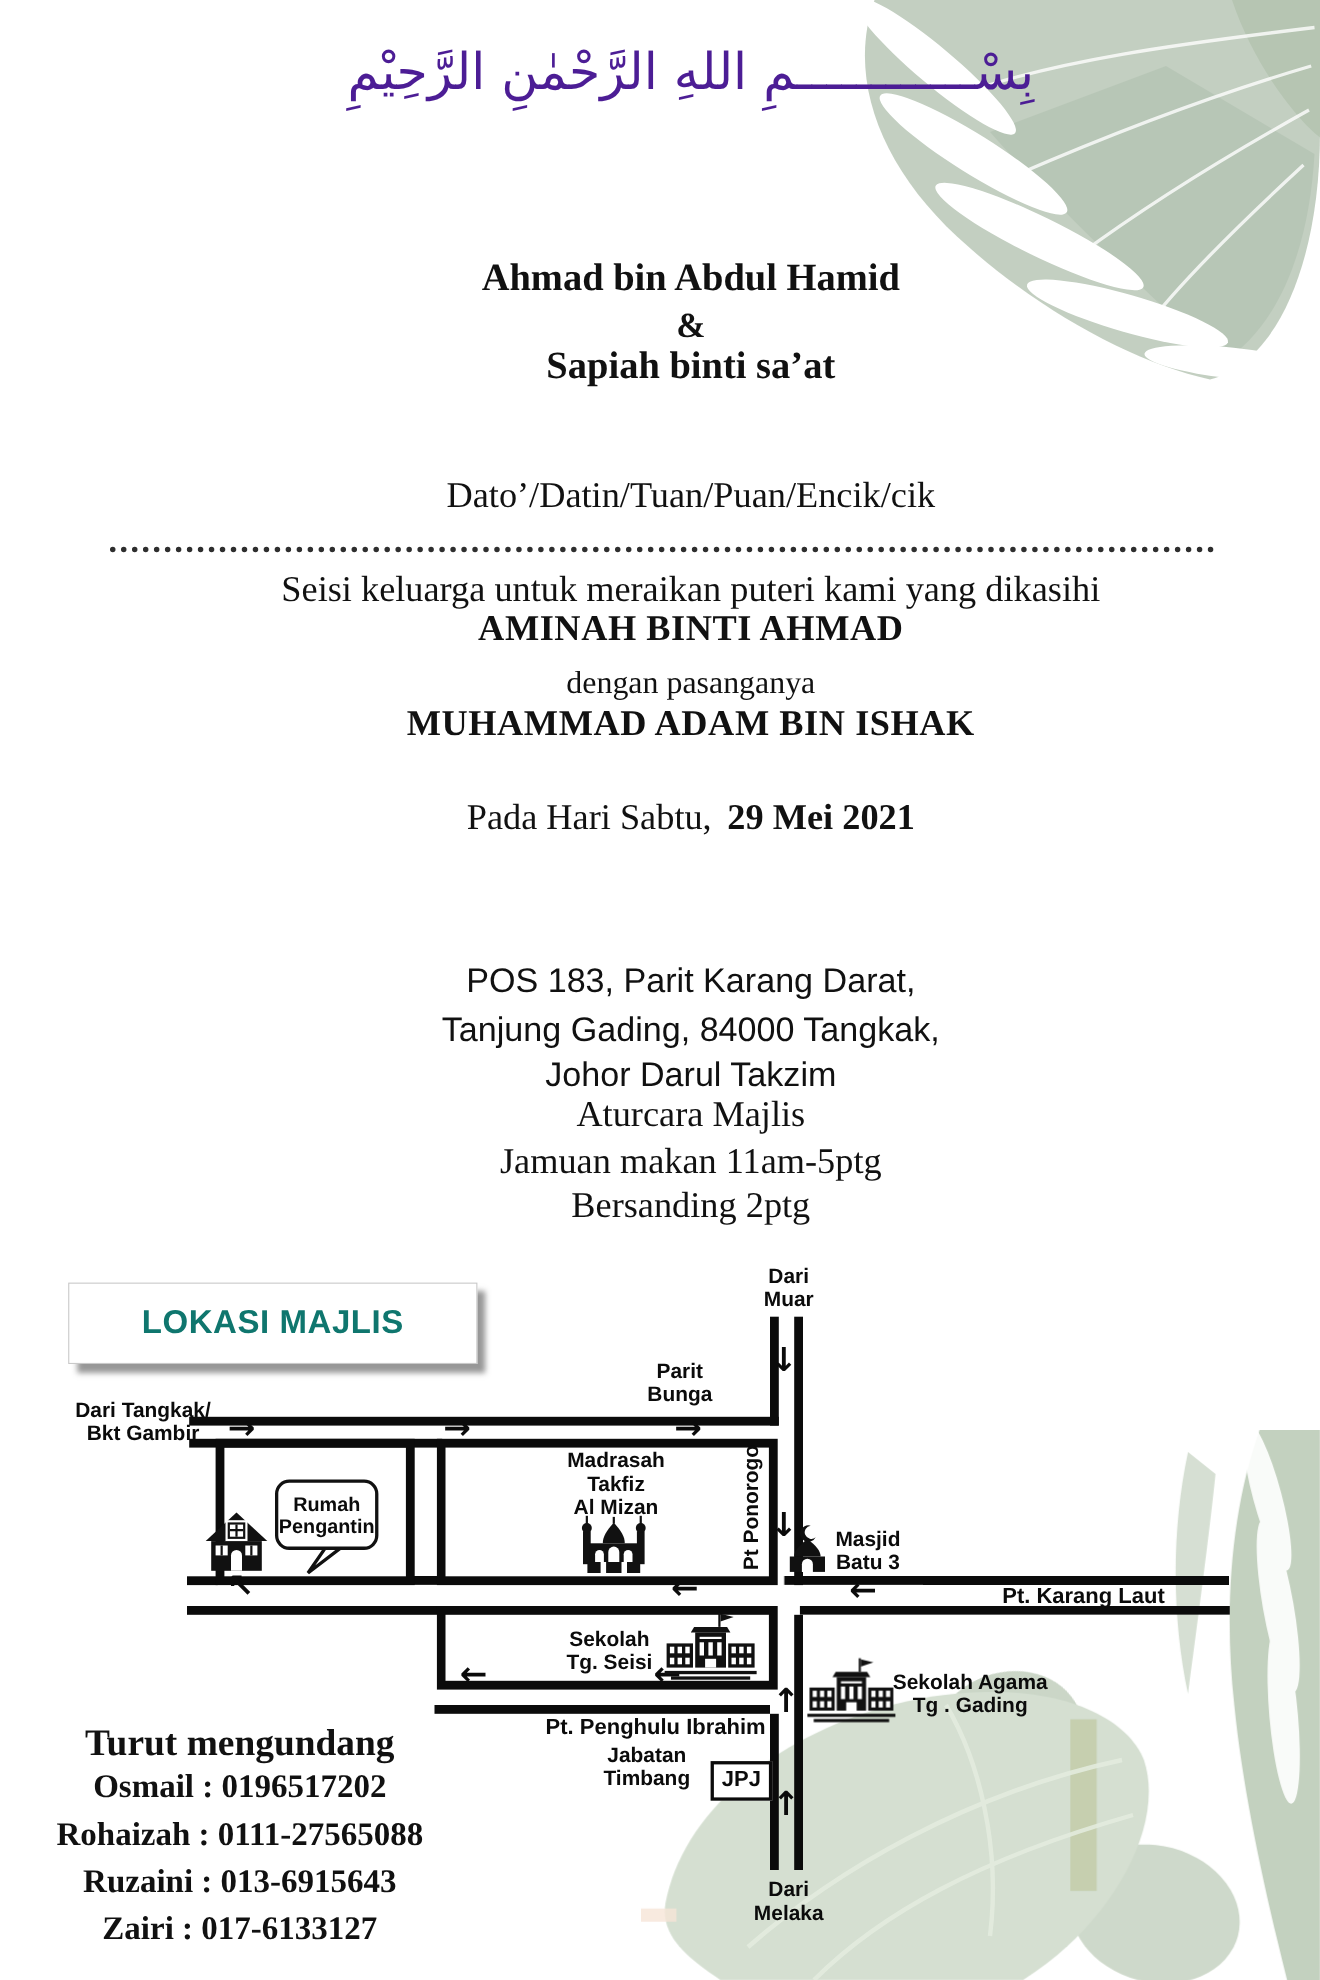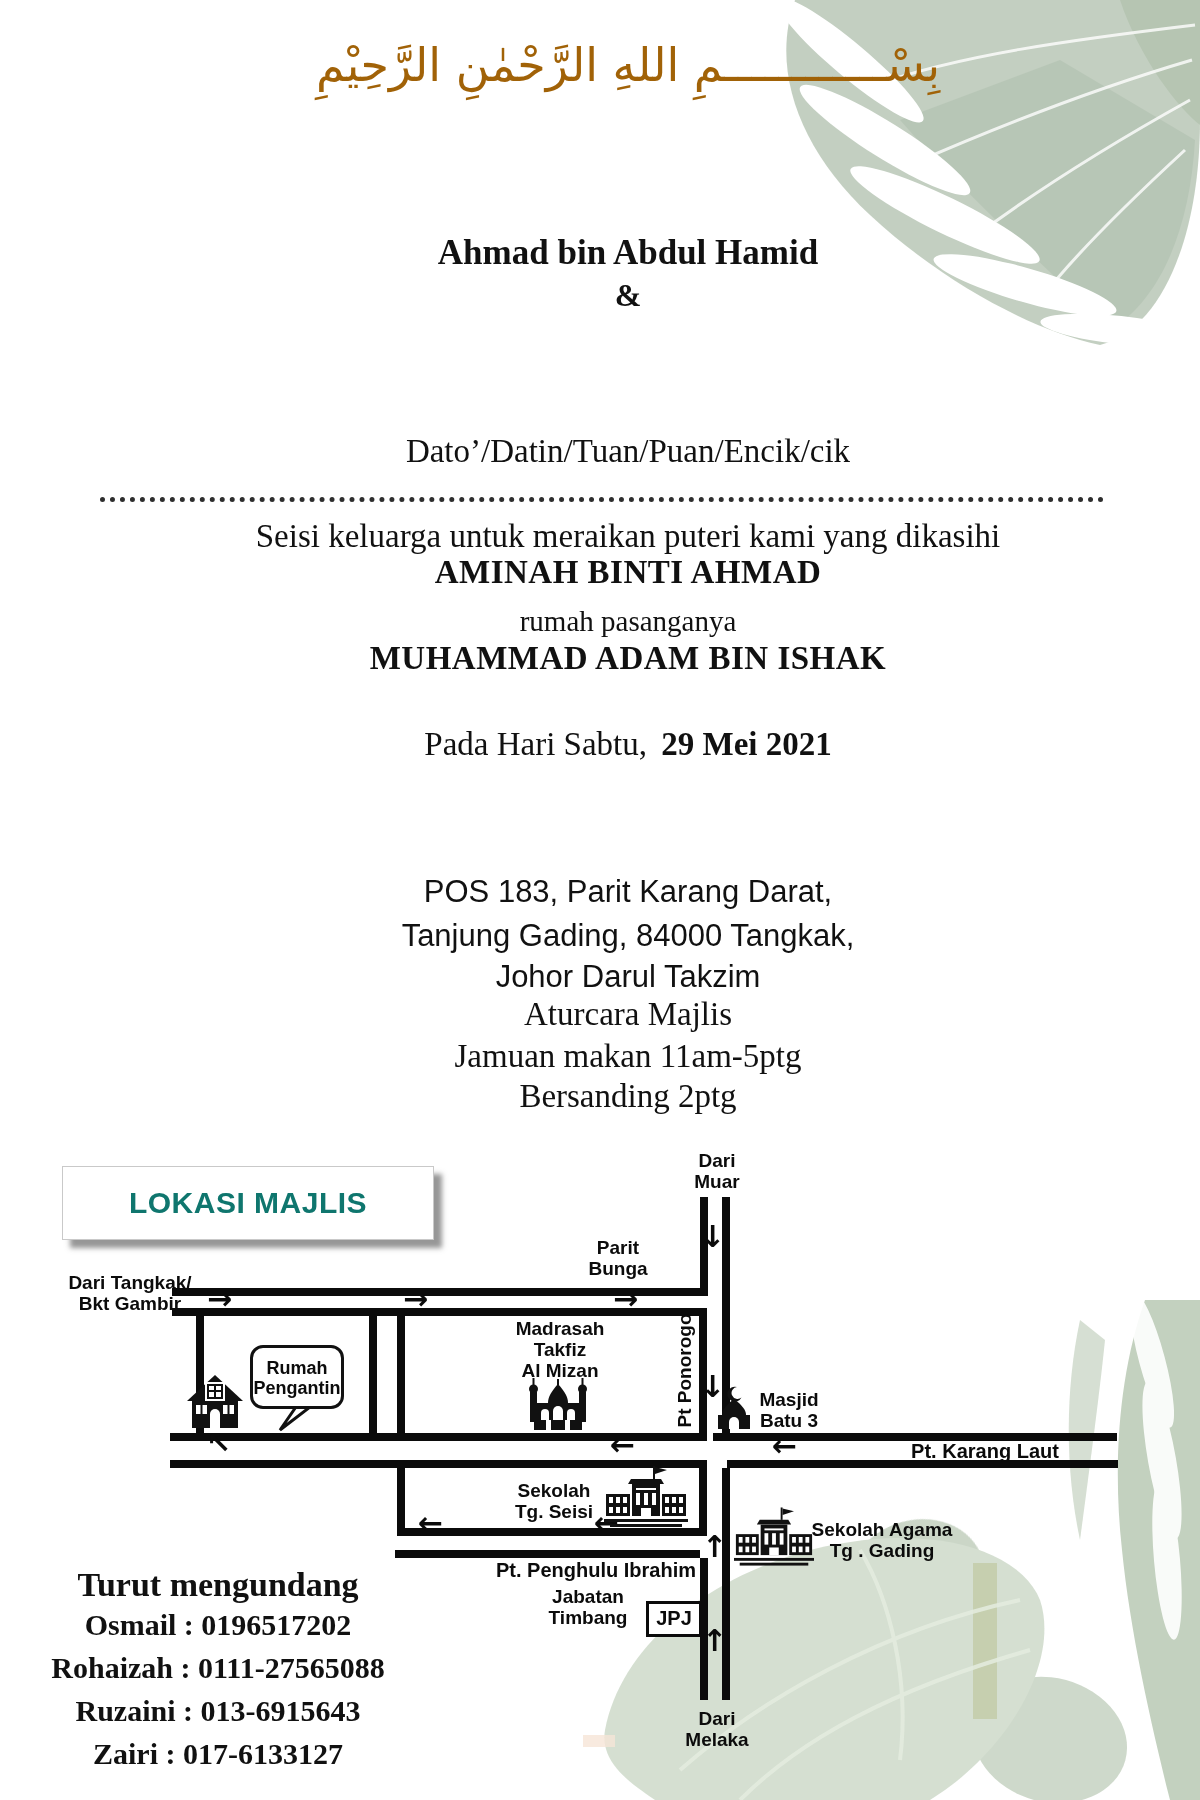--- a/index.html
+++ b/index.html
@@ -3,21 +3,21 @@
 <meta charset="utf-8">
 <style>
   html,body{margin:0;padding:0;}
   body{width:1200px;height:1800px;background:#ffffff;overflow:hidden;position:relative;
        font-family:"Liberation Serif", serif;color:#111;}
   .page{position:absolute;left:0;top:0;width:1200px;height:1800px;}
   .deco{position:absolute;z-index:0;}
   .abs{position:absolute;z-index:2;}
   .c{position:absolute;left:628px;transform:translateX(-50%);white-space:nowrap;z-index:2;text-align:center;}
   .serif{font-family:"Liberation Serif", serif;}
-  .bismillah{font-family:"DejaVu Sans", sans-serif;font-size:46px;direction:rtl;color:#a16207;}
+  .bismillah{font-family:"DejaVu Sans", sans-serif;font-size:46px;direction:rtl;color:#4c1d95;}
   .sal{font-size:33px;}
   .host{font-size:35px;font-weight:bold;}
   .amp{font-size:32px;font-weight:bold;}
   .inv{font-size:33px;}
   .caps{font-size:33px;font-weight:bold;letter-spacing:.5px;}
   .small{font-size:29px;}
   .addr{font-family:"Liberation Sans", sans-serif;font-size:31px;font-weight:500;margin-top:34px;}
   .dots{position:absolute;left:100px;top:497px;width:1004px;height:0;border-top:5px dotted #2e2e2e;z-index:2;}
   .maplabel{position:absolute;transform:translateX(-50%);font:bold 19px/21px "Liberation Sans", sans-serif;
             white-space:pre-line;text-align:center;color:#0b0b0b;z-index:3;}
@@ -84,28 +84,29 @@
       <path d="M180,500 C240,440 330,390 470,350"></path>
       <path d="M300,250 C330,300 350,380 340,460"></path>
     </g>
   </svg>
 
   <div class="c bismillah" style="top:38px;">بِسْــــــــــــمِ اللهِ الرَّحْمٰنِ الرَّحِيْمِ</div>
 
 
   <div class="c serif host" style="top:233px;">Ahmad bin Abdul Hamid</div>
   <div class="c serif amp" style="top:277px;">&amp;</div>
+  <div class="c serif host" style="top:313px;">Sapiah binti sa’at</div>
 
   <div class="c serif inv" style="top:433px;">Dato’/Datin/Tuan/Puan/Encik/cik</div>
 
   <div class="dots"></div>
 
   <div class="c serif inv" style="top:518px;">Seisi keluarga untuk meraikan puteri kami yang dikasihi</div>
   <div class="c serif caps" style="top:554px;">AMINAH BINTI AHMAD</div>
-  <div class="c serif small" style="top:605px;">rumah pasanganya</div>
+  <div class="c serif small" style="top:605px;">dengan pasanganya</div>
   <div class="c serif caps" style="top:640px;">MUHAMMAD ADAM BIN ISHAK</div>
 
   <div class="c serif inv" style="top:726px;">
     <span>Pada Hari Sabtu,</span>
     <span style="font-weight:bold;margin-left:6px;">29 Mei 2021</span>
   </div>
 
   <div class="c addr" style="top:840px;">POS 183, Parit Karang Darat,</div>
   <div class="c addr" style="top:884px;">Tanjung Gading, 84000 Tangkak,</div>
   <div class="c addr" style="top:925px;">Johor Darul Takzim</div>

